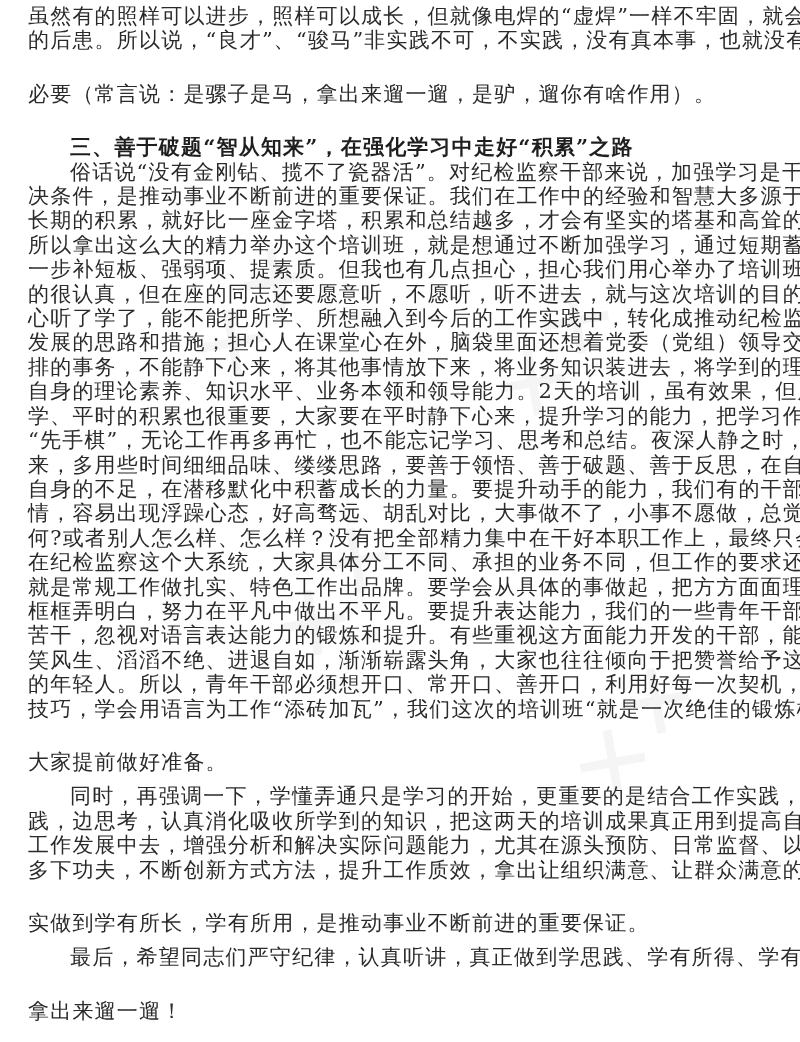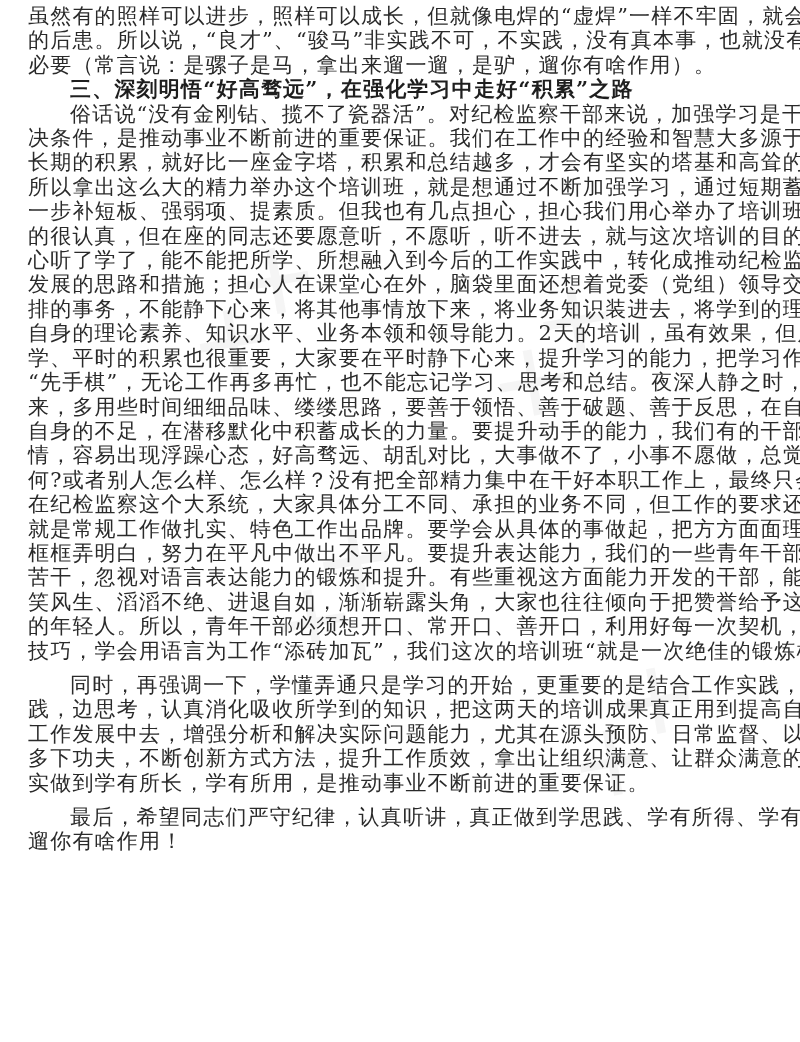--- a/index.html
+++ b/index.html
@@ -8,21 +8,21 @@
     position: absolute; left: 28px; top: 0px; width: 744px;
     font-family: "DejaVu Serif", "Liberation Serif", serif;
     color: #2a2a2a;
     font-size: 21px;
     line-height: 24.4px;
     letter-spacing: 1.2px;
   }
   .para { margin: 0; text-align: justify; text-align-last: left; }
   .heading { font-weight: bold; color: #1e1e1e; }
   .line { display: block; white-space: nowrap; text-align: justify; text-align-last: justify; }
-  .line.last { text-align-last: left; }
+  .line.last { text-align-last: left; margin-top: 29px; }
   .watermark {
     position: absolute; color: rgba(200,200,200,0.18); font-size: 90px;
     font-family: "DejaVu Sans", sans-serif; transform: rotate(-55deg);
     pointer-events: none;
   }
 </style>
 </head>
 <body>
 
 <div class="watermark" style="left:180px; top:260px;">✕✕</div>
@@ -32,21 +32,21 @@
 
 <div class="page">
 
   <div class="para" style="padding-top:4px;">
     <span class="line">虽然有的照样可以进步，照样可以成长，但就像电焊的“虚焊”一样不牢固，就会留下“虚焊”</span>
     <span class="line">的后患。所以说，“良才”、“骏马”非实践不可，不实践，没有真本事，也就没有遛一遛的</span>
     <span class="line last">必要（常言说：是骡子是马，拿出来遛一遛，是驴，遛你有啥作用）。</span>
   </div>
 
   <div class="para heading" style="padding-left:42px;">
-    <span class="line last">三、深刻明悟“好高骛远”，在强化学习中走好“积累”之路</span>
+    <span class="line last">三、善于破题“智从知来”，在强化学习中走好“积累”之路</span>
   </div>
 
   <div class="para">
     <span class="line" style="padding-left:42px;">俗话说“没有金刚钻、揽不了瓷器活”。对纪检监察干部来说，加强学习是干好工作的先</span>
     <span class="line">决条件，是推动事业不断前进的重要保证。我们在工作中的经验和智慧大多源于平时的学习和</span>
     <span class="line">长期的积累，就好比一座金字塔，积累和总结越多，才会有坚实的塔基和高耸的塔顶。这次之</span>
     <span class="line">所以拿出这么大的精力举办这个培训班，就是想通过不断加强学习，通过短期蓄能、充电，进</span>
     <span class="line">一步补短板、强弱项、提素质。但我也有几点担心，担心我们用心举办了培训班、上面同志讲</span>
     <span class="line">的很认真，但在座的同志还要愿意听，不愿听，听不进去，就与这次培训的目的背道而驰；担</span>
     <span class="line">心听了学了，能不能把所学、所想融入到今后的工作实践中，转化成推动纪检监察工作高质量</span>
@@ -59,27 +59,28 @@
     <span class="line">自身的不足，在潜移默化中积蓄成长的力量。要提升动手的能力，我们有的干部长期做一件事</span>
     <span class="line">情，容易出现浮躁心态，好高骛远、胡乱对比，大事做不了，小事不愿做，总觉得自己如何如</span>
     <span class="line">何?或者别人怎么样、怎么样？没有把全部精力集中在干好本职工作上，最终只会一事无成。</span>
     <span class="line">在纪检监察这个大系统，大家具体分工不同、承担的业务不同，但工作的要求还是一致的，那</span>
     <span class="line">就是常规工作做扎实、特色工作出品牌。要学会从具体的事做起，把方方面面理清楚，把条条</span>
     <span class="line">框框弄明白，努力在平凡中做出不平凡。要提升表达能力，我们的一些青年干部平时只顾埋头</span>
     <span class="line">苦干，忽视对语言表达能力的锻炼和提升。有些重视这方面能力开发的干部，能在各种场合谈</span>
     <span class="line">笑风生、滔滔不绝、进退自如，渐渐崭露头角，大家也往往倾向于把赞誉给予这些能说、会做</span>
     <span class="line">的年轻人。所以，青年干部必须想开口、常开口、善开口，利用好每一次契机，努力掌握表达</span>
     <span class="line">技巧，学会用语言为工作“添砖加瓦”，我们这次的培训班“就是一次绝佳的锻炼机会，希望</span>
+    <span class="line last">大家提前做好准备。</span>
   </div>
 
   <div class="para" style="margin-top:10px;">
     <span class="line" style="padding-left:42px;">同时，再强调一下，学懂弄通只是学习的开始，更重要的是结合工作实践，边学习，边实</span>
     <span class="line">践，边思考，认真消化吸收所学到的知识，把这两天的培训成果真正用到提高自身素质、推进</span>
     <span class="line">工作发展中去，增强分析和解决实际问题能力，尤其在源头预防、日常监督、以案促改等方面</span>
     <span class="line">多下功夫，不断创新方式方法，提升工作质效，拿出让组织满意、让群众满意的实际成效，切</span>
     <span class="line last">实做到学有所长，学有所用，是推动事业不断前进的重要保证。</span>
   </div>
 
   <div class="para" style="margin-top:10px;">
     <span class="line" style="padding-left:42px;">最后，希望同志们严守纪律，认真听讲，真正做到学思践、学有所得、学有所成。预祝培</span>
-    <span class="line last">遛你有啥作用！</span>
+    <span class="line last">拿出来遛一遛！</span>
   </div>
 </div>
 
 </body></html>

